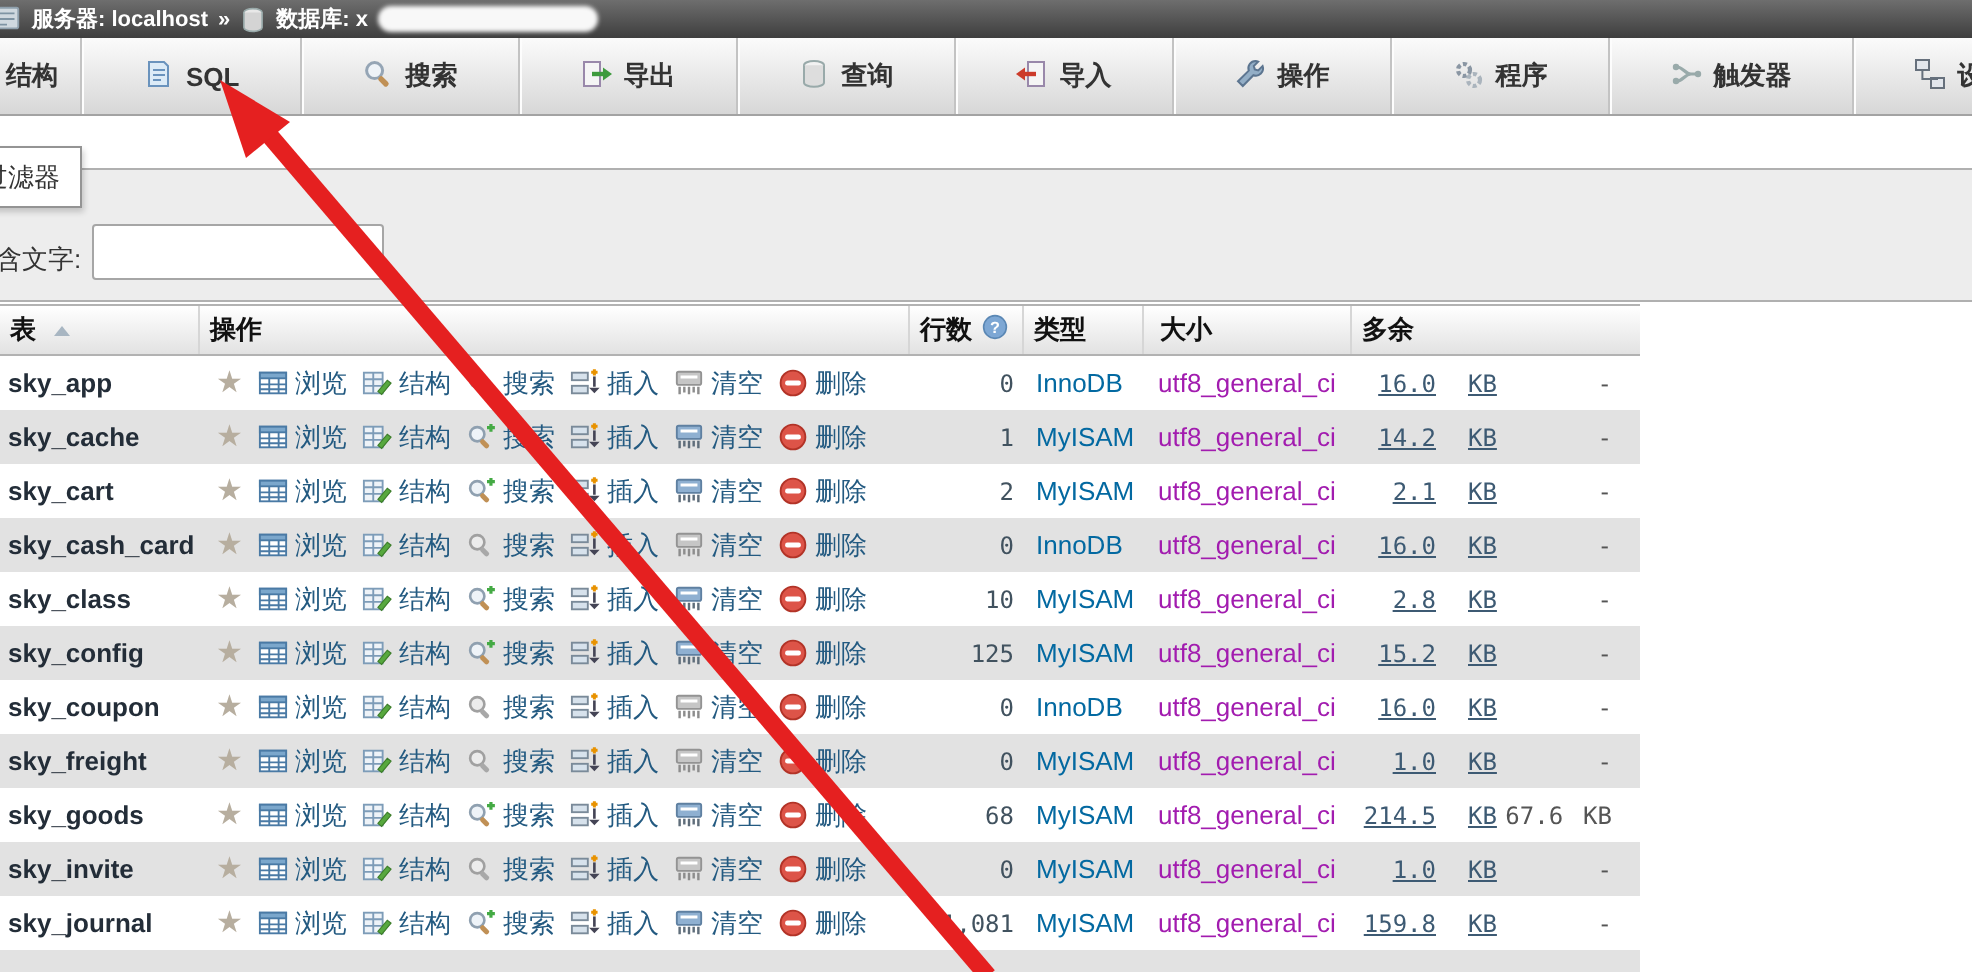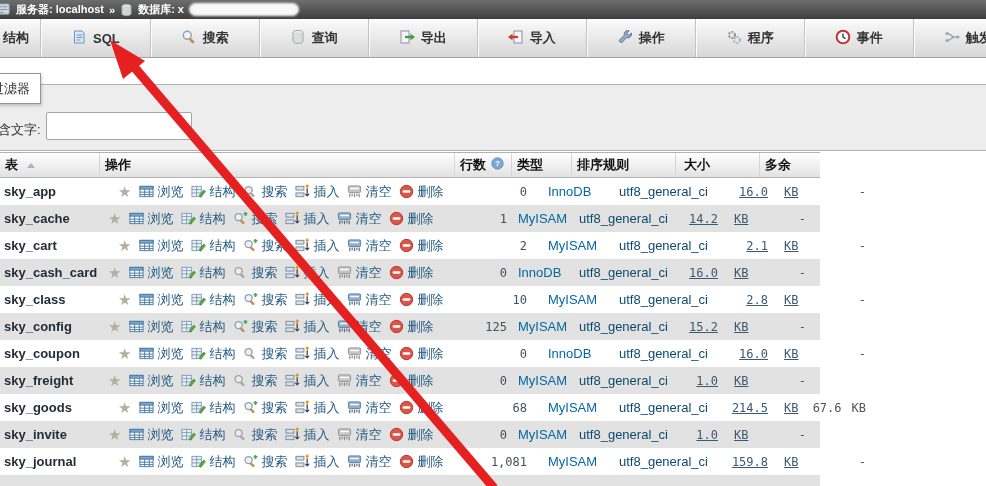--- a/index.html
+++ b/index.html
@@ -57,30 +57,30 @@
     border-top:1px solid #b2b2b2;border-bottom:1px solid #b2b2b2;
     font-size:13px;font-weight:bold;color:#111;
   }
   .th{display:flex;align-items:center;height:100%;box-sizing:border-box;
       border-right:1px solid #d6d6d6;padding:0 5px;gap:5px;cursor:pointer;}
   .th:last-child{border-right:none;}
   .th.num{padding-left:5px;}
   .sort-asc{width:0;height:0;border-left:4px solid transparent;border-right:4px solid transparent;
       border-bottom:5px solid #a8b6c2;margin-left:4px;}
   .row{height:27px;align-items:center;font-size:13px;box-sizing:border-box;}
-  .row.even{background:#fff;gap:10px;}
+  .row.even{background:#fff;}
   .row.odd{background:#e2e2e2;}
   .cell{white-space:nowrap;}
   .name{font-weight:bold;color:#232d38;padding-left:4px;cursor:pointer;}
   .actions{display:flex;align-items:center;gap:8px;padding-left:8px;}
   .star{color:#b7ae9f;font-size:15px;line-height:1;cursor:pointer;}
   .action{display:flex;align-items:center;gap:3px;color:#235a81;text-decoration:none;cursor:pointer;}
   .rowscount{text-align:right;padding-right:5px;font-family:"DejaVu Sans Mono",monospace;font-size:12px;color:#41525f;}
   .type{padding-left:6px;color:#0369a1;}
-  .collation{padding-left:7px;color:#0c4a6e;}
+  .collation{padding-left:7px;color:#a21caf;}
   .size{display:flex;justify-content:flex-end;align-items:center;padding-right:4px;
         font-family:"DejaVu Sans Mono",monospace;font-size:12px;color:#3d5a73;text-decoration:underline;}
   .size .unit{width:22px;margin-left:16px;text-align:left;}
   .overhead{display:flex;justify-content:flex-end;align-items:center;padding-right:14px;
         font-family:"DejaVu Sans Mono",monospace;font-size:12px;color:#555;}
   .overhead .unit2{margin-left:10px;}
   .overhead .unit2:empty{display:none;}
   .partial-row{position:absolute;left:0;top:475px;width:820px;height:11px;background:#e2e2e2;}
   
   .ic{display:inline-flex;}
@@ -124,32 +124,32 @@
   </div>
   <div class="tab">
     <span><svg width="16" height="16" viewBox="0 0 16 16">
           <circle cx="6.3" cy="6.3" r="4" fill="#eef3f8" stroke="#95a5b5" stroke-width="1.5"></circle>
           <rect x="9.6" y="8.6" width="6" height="2.8" rx="1.2" transform="rotate(45 9.6 8.6)" fill="#c09055"></rect>
         </svg></span>
     <span>搜索</span>
   </div>
   <div class="tab">
     <span><svg width="16" height="16" viewBox="0 0 16 16">
-          <ellipse cx="8" cy="3.6" rx="5" ry="2.1" fill="#f2f2f2" stroke="#9aa"></ellipse>
-          <path d="M3 3.6v8.6c0 1.2 2.2 2.2 5 2.2s5-1 5-2.2V3.6" fill="#ddd" stroke="#9aa"></path>
-        </svg></span>
-    <span>查询</span>
-  </div>
-  <div class="tab">
-    <span><svg width="16" height="16" viewBox="0 0 16 16">
           <rect x="2" y="2" width="8" height="12" fill="#f5f5f5" stroke="#98a"></rect>
           <path d="M6 8h6" stroke="#3e9b3e" stroke-width="2.2"></path>
           <path d="M11.5 4.8L16 8l-4.5 3.2z" fill="#3e9b3e"></path>
         </svg></span>
     <span>导出</span>
+  </div>
+  <div class="tab">
+    <span><svg width="16" height="16" viewBox="0 0 16 16">
+          <ellipse cx="8" cy="3.6" rx="5" ry="2.1" fill="#f2f2f2" stroke="#9aa"></ellipse>
+          <path d="M3 3.6v8.6c0 1.2 2.2 2.2 5 2.2s5-1 5-2.2V3.6" fill="#ddd" stroke="#9aa"></path>
+        </svg></span>
+    <span>查询</span>
   </div>
   <div class="tab">
     <span><svg width="16" height="16" viewBox="0 0 16 16">
           <rect x="6" y="2" width="8" height="12" fill="#f5f5f5" stroke="#98a"></rect>
           <path d="M10 8H4" stroke="#cc3b2a" stroke-width="2.2"></path>
           <path d="M4.5 4.8L0 8l4.5 3.2z" fill="#cc3b2a"></path>
         </svg></span>
     <span>导入</span>
   </div>
   <div class="tab">
@@ -157,27 +157,20 @@
           <path d="M10.8 1.5a3.6 3.6 0 00-3.4 4.8L2 11.6l2.4 2.4 5.3-5.4a3.6 3.6 0 004.6-4.6l-2.2 2.2-1.7-.5-.5-1.7 2.2-2.2a3.6 3.6 0 00-1.3-.3z" fill="#93aec6" stroke="#5c7590"></path>
         </svg></span>
     <span>操作</span>
   </div>
   <div class="tab">
     <span><svg width="16" height="16" viewBox="0 0 16 16">
           <circle cx="6" cy="6" r="3" fill="none" stroke="#8a96a3" stroke-width="2.1" stroke-dasharray="2 1.3"></circle>
           <circle cx="11" cy="11" r="3" fill="none" stroke="#aab4bd" stroke-width="2.1" stroke-dasharray="2 1.3"></circle>
         </svg></span>
     <span>程序</span>
-  </div>
-  <div class="tab">
-    <span><svg width="16" height="16" viewBox="0 0 16 16">
-          <circle cx="8" cy="8" r="6.3" fill="#fff" stroke="#c23333" stroke-width="2"></circle>
-          <path d="M8 4.5V8l2.5 1.6" stroke="#333" stroke-width="1.3" fill="none"></path>
-        </svg></span>
-    <span>事件</span>
   </div>
   <div class="tab">
     <span><svg width="16" height="16" viewBox="0 0 16 16">
           <path d="M3.5 4.5c3 0 4 3.5 7 3.5M3.5 11.5c3 0 4-3.5 7-3.5M10.5 8h3" stroke="#9aa" stroke-width="1.6" fill="none"></path>
           <circle cx="3" cy="4.5" r="1.6" fill="#9aa"></circle>
           <circle cx="3" cy="11.5" r="1.6" fill="#9aa"></circle>
           <circle cx="14" cy="8" r="1.6" fill="#9aa"></circle>
         </svg></span>
     <span>触发器</span>
   </div>
@@ -211,23 +204,20 @@
       <span>行数</span>
       <span><svg width="13" height="13" viewBox="0 0 16 16">
             <circle cx="8" cy="8" r="7" fill="#7da7d4" stroke="#5a87b4"></circle>
             <text x="8" y="11.6" font-size="10" text-anchor="middle" fill="#fff" font-weight="bold" font-family="Liberation Sans,sans-serif">?</text>
           </svg></span>
     </div>
     <div class="th">
         <span>类型</span>
       </div>
     <div class="th">
-        <span>排序规则</span>
-      </div>
-    <div class="th">
         <span style="padding-left:3px">大小</span>
       </div>
     <div class="th">
         <span>多余</span>
       </div>
   </div>
   <div id="table-body">
   <div class="row grid-cols even empty-table">
     <div class="cell name">sky_app</div>
     <div class="cell actions">

